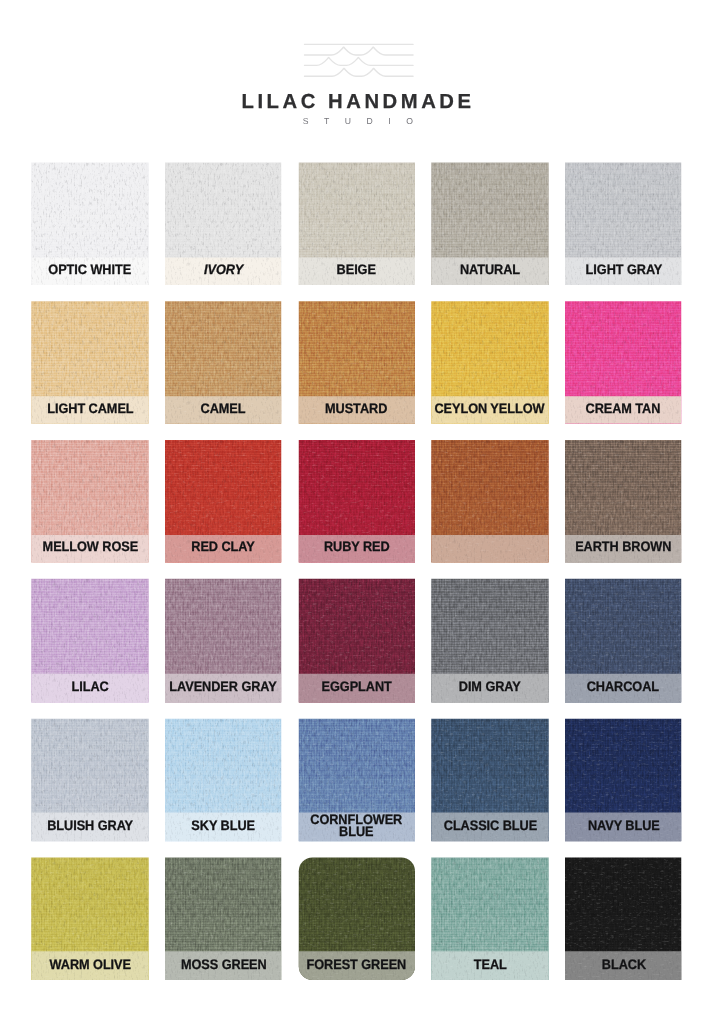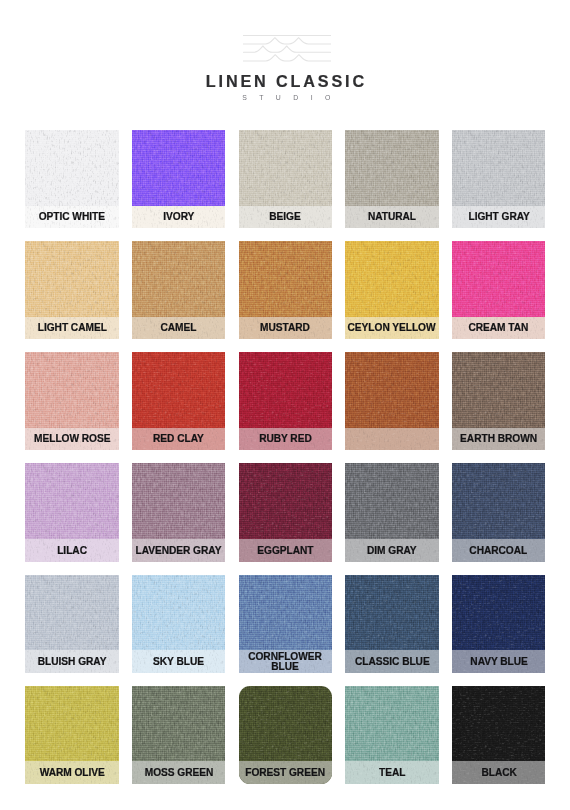--- a/index.html
+++ b/index.html
@@ -67,42 +67,42 @@
 <div class="page">
   <div class="brandblock">
     <svg class="logo" viewBox="0 0 88 29" fill="none" preserveAspectRatio="none">
       <g stroke="#e4e4e4" stroke-width="1.1" stroke-linecap="round" stroke-linejoin="round" fill="none">
         <path d="M0.4 2.5 H87.6"></path>
         <path d="M0.4 11.0 L22.30 11.0 C27.30 11.00 30.30 6.10 31.90 4.70 C33.50 6.10 36.50 11.00 41.50 11.00 L46.00 11.0 C51.00 11.00 54.00 6.10 55.60 4.70 C57.20 6.10 60.20 11.00 65.20 11.00 L87.6 11.0"></path>
         <path d="M0.4 19.3 L10.30 19.3 C15.30 19.30 18.30 14.40 19.90 13.00 C21.50 14.40 24.50 19.30 29.50 19.30 L34.10 19.3 C39.10 19.30 42.10 14.40 43.70 13.00 C45.30 14.40 48.30 19.30 53.30 19.30 L87.6 19.3"></path>
         <path d="M0.4 28.0 L22.60 28.0 C27.60 28.00 30.60 23.10 32.20 21.70 C33.80 23.10 36.80 28.00 41.80 28.00 L46.30 28.0 C51.30 28.00 54.30 23.10 55.90 21.70 C57.50 23.10 60.50 28.00 65.50 28.00 L87.6 28.0"></path>
       </g>
     </svg>
-    <div class="brandname">LINEN CLASSIC</div>
+    <div class="brandname">LILAC HANDMADE</div>
     <div class="brandsub">STUDIO</div>
   </div>
 
   <div class="grid">
     <div class="sw sw0" style="background-color: rgb(241, 241, 243);">
       <div class="wv"></div>
       <svg class="nz" width="94" height="99" viewBox="0 0 94 99" preserveAspectRatio="none">
           <rect width="94" height="99" filter="url(#linennoise)"></rect>
         </svg>
       <svg class="nz2" width="94" height="99" viewBox="0 0 94 99" preserveAspectRatio="none">
           <rect width="94" height="99" filter="url(#linenslub)"></rect>
         </svg>
       <div class="lbl" style="background-color: rgb(248, 248, 248);"></div>
       <svg class="nz3" width="94" height="23" viewBox="0 0 94 23" preserveAspectRatio="none">
           <rect width="94" height="23" filter="url(#linenslub)"></rect>
         </svg>
       <div class="lbltxt">
           <span>OPTIC WHITE</span>
         </div>
     </div>
-    <div class="sw sw1" style="background-color: #8b5cf6;">
+    <div class="sw sw1" style="background-color: #e5e5e5; font-style: italic;">
       <div class="wv"></div>
       <svg class="nz" width="94" height="99" viewBox="0 0 94 99" preserveAspectRatio="none">
           <rect width="94" height="99" filter="url(#linennoise)"></rect>
         </svg>
       <svg class="nz2" width="94" height="99" viewBox="0 0 94 99" preserveAspectRatio="none">
           <rect width="94" height="99" filter="url(#linenslub)"></rect>
         </svg>
       <div class="lbl" style="background-color: rgb(246, 241, 233);"></div>
       <svg class="nz3" width="94" height="23" viewBox="0 0 94 23" preserveAspectRatio="none">
           <rect width="94" height="23" filter="url(#linenslub)"></rect>

